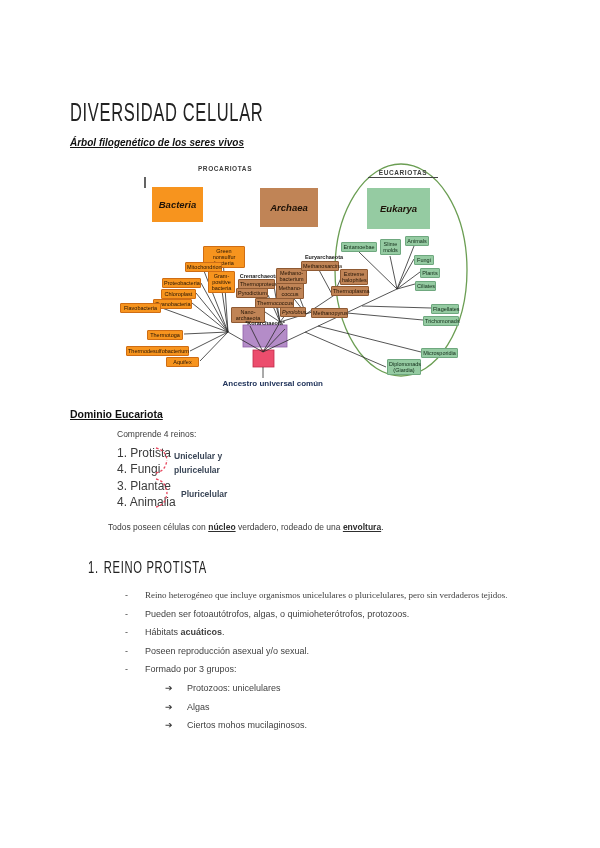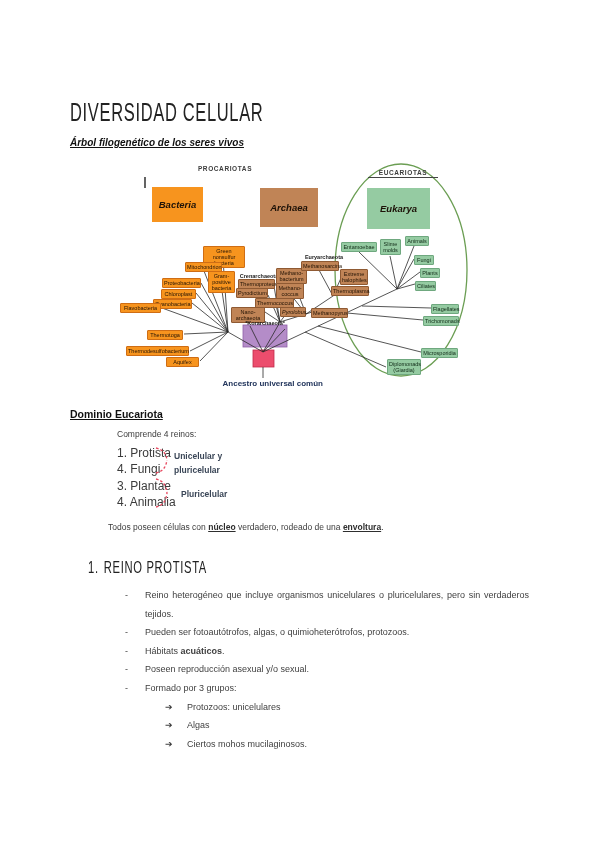--- a/index.html
+++ b/index.html
@@ -39,21 +39,21 @@
   .brace-lab{position:absolute;font-size:8.5px;font-weight:bold;color:#3A4657;line-height:14px;width:70px;}
   .note{position:absolute;left:108px;top:522px;font-size:8.5px;color:#3b3b3b;}
   .note b{color:#2e2e2e;text-decoration:underline;}
   
   .h-prot{position:absolute;left:88px;top:558px;font-size:17px;}
   .h-prot .num{margin-right:2px;}
   .bullets{position:absolute;left:125px;top:586px;width:404px;font-size:9px;line-height:18.6px;color:#3f3f3f;}
   .brow{display:flex;}
   .brow .dash{width:20px;flex:0 0 20px;}
   .brow .btxt{flex:1;}
-  .brow .just{text-align:justify;}
+  .brow .just{text-align:justify;font-family:Liberation Serif, serif;}
   .srow{display:flex;margin-left:40px;}
   .srow .arr{width:22px;flex:0 0 22px;}
 </style>
 </head>
 <body>
 
 <div class="page">
 
   <div class="h-section">
     <span class="hand">DIVERSIDAD CELULAR</span>

